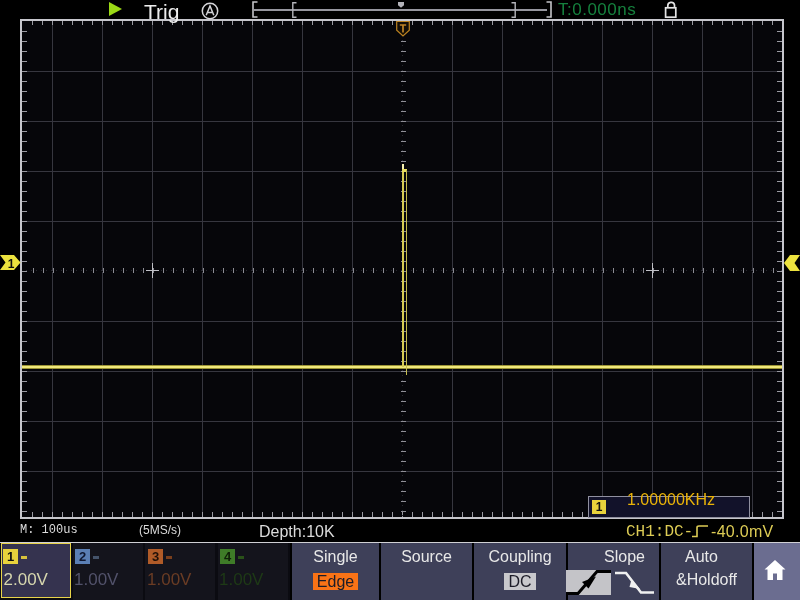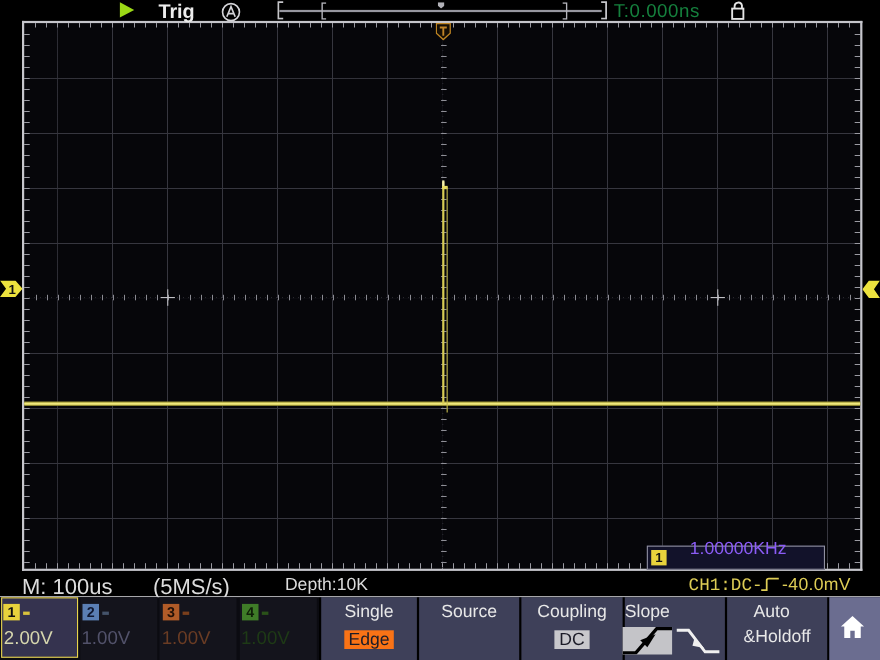--- a/index.html
+++ b/index.html
@@ -50,21 +50,21 @@
 <svg class="a" style="left:784px;top:255px;" width="16" height="16" viewBox="0 0 16 16">
 <polygon points="0,8 6,0 16,0 10.5,8 16,16 6,16" fill="#ece23e"></polygon>
 </svg>
 
 <svg class="a" style="left:396px;top:20.5px;" width="14" height="16" viewBox="0 0 14 16">
 <polygon points="0.7,0.5 13.3,0.5 13.3,9.2 7,15 0.7,9.2" fill="#140e06" stroke="#bd8322" stroke-width="1.2"></polygon>
 <path d="M3.8,4 h6.4 M7,4 v7.5" stroke="#c08427" stroke-width="1.7" fill="none"></path>
 </svg>
 
 <div class="a" style="left:109px;top:2px;width:0;height:0;border-left:13px solid #9bd916;border-top:7px solid transparent;border-bottom:7px solid transparent;"></div>
-<div class="a" style="left:144px;top:0px;font-size:18px;color:#ededed;font-weight:bold;">Trig</div>
+<div class="a" style="left:144px;top:0px;font-size:21px;color:#ededed;">Trig</div>
 <svg class="a" style="left:201px;top:2px;" width="18" height="18" viewBox="0 0 18 18">
 <circle cx="9" cy="9" r="7.7" fill="none" stroke="#d4d4d8" stroke-width="1.5"></circle>
 <path d="M5.2,13.2 L9,4 L12.8,13.2 M6.3,10.4 h5.4" fill="none" stroke="#d4d4d8" stroke-width="1.5"></path>
 </svg>
 <div class="a" style="left:254px;top:9px;width:293px;height:2px;background:#96969e;"></div>
 <svg class="a" style="left:252px;top:1px;" width="6" height="17" viewBox="0 0 6 17">
 <path d="M5.5,1 H1 V16 H5.5" fill="none" stroke="#c4c4c8" stroke-width="1.6"></path>
 </svg>
 <svg class="a" style="left:546px;top:1px;" width="6" height="17" viewBox="0 0 6 17">
 <path d="M0.5,1 H5 V16 H0.5" fill="none" stroke="#c4c4c8" stroke-width="1.6"></path>
@@ -79,24 +79,24 @@
 <polygon points="0,0 6,0 6,3.2 3,5.8 0,3.2" fill="#b2b2b8"></polygon>
 </svg>
 <div class="a" style="left:558px;top:0px;font-size:17px;letter-spacing:0.5px;color:#15803d;">T:0.000ns</div>
 <svg class="a" style="left:663px;top:1px;" width="18" height="18" viewBox="0 0 18 18">
 <rect x="2.6" y="6.8" width="10.2" height="9.4" fill="none" stroke="#e4e4e4" stroke-width="1.7"></rect>
 <path d="M4.8,6.4 V4.8 A3.4,3.4 0 0 1 11.5,3.9 V6.2" fill="none" stroke="#e4e4e4" stroke-width="1.7"></path>
 </svg>
 
 <div class="a" style="left:588px;top:496px;width:162px;height:22px;background:#12122a;border:1px solid #9090a0;box-sizing:border-box;"></div>
 <div class="a" style="left:592px;top:500px;width:14px;height:14px;background:#e8d23c;color:#111;font-size:12px;font-weight:bold;text-align:center;line-height:14px;">1</div>
-<div class="a" style="left:627px;top:491px;font-size:16px;color:#8b5cf6;">1.00000KHz</div>
+<div class="a" style="left:627px;top:491px;font-size:16px;color:#eab308;">1.00000KHz</div>
 
-<div class="a" style="left:20px;top:522.5px;font-size:20px;color:#dcdcdc;">M: 100us</div>
-<div class="a" style="left:139px;top:522.5px;font-size:20px;color:#dcdcdc;">(5MS/s)</div>
+<div class="a" style="left:20px;top:522.5px;font-size:12px;color:#dcdcdc;font-family:Liberation Mono, monospace;">M: 100us</div>
+<div class="a" style="left:139px;top:522.5px;font-size:12px;color:#dcdcdc;">(5MS/s)</div>
 <div class="a" style="left:259px;top:522.5px;font-size:16px;color:#dcdcdc;">Depth:10K</div>
 <div class="a" style="left:626px;top:522.5px;font-size:16px;color:#ddcc55;font-family:Liberation Mono, monospace;">CH1:DC-</div>
 <svg class="a" style="left:691px;top:524px;" width="19" height="15" viewBox="0 0 19 15">
 <path d="M1,12.5 h5 v-9 q0,-1.5 2,-1.5 h9" fill="none" stroke="#ddcc55" stroke-width="1.6"></path>
 </svg>
 <div class="a" style="left:711px;top:522.5px;font-size:16px;letter-spacing:0.3px;color:#ddcc55;">-40.0mV</div>
 
 <div class="a" style="left:0px;top:542px;width:800px;height:1px;background:#d0d0d4;"></div>
 <div class="a" style="left:0px;top:543px;width:290px;height:57px;background:#0b0b11;"></div>
 <div class="a" style="left:290px;top:543px;width:510px;height:57px;background:#3e4059;"></div>
@@ -127,21 +127,21 @@
 <div class="a" style="left:566px;top:543px;width:2px;height:57px;background:#000;"></div>
 <div class="a" style="left:659px;top:543px;width:2px;height:57px;background:#000;"></div>
 <div class="a" style="left:752px;top:543px;width:2px;height:57px;background:#000;"></div>
 
 <div class="a" style="left:292px;top:548px;width:87px;text-align:center;font-size:16px;color:#e8e8e8;">Single</div>
 <div class="a" style="left:292px;top:572.5px;width:87px;text-align:center;"><span style="display:inline-block;background:#f97316;color:#1c1c28;font-size:16px;line-height:17px;padding:0 4px;">Edge</span></div>
 <div class="a" style="left:381px;top:548px;width:91px;text-align:center;font-size:16px;color:#e8e8e8;">Source</div>
 <div class="a" style="left:381px;top:572.5px;width:91px;text-align:center;"><span style="display:inline-block;background:#14b8a6;color:#1c1c28;font-size:16px;line-height:17px;padding:0 4px;margin-top:32px;">CH1</span></div>
 <div class="a" style="left:474px;top:548px;width:92px;text-align:center;font-size:16px;color:#e8e8e8;">Coupling</div>
 <div class="a" style="left:474px;top:572.5px;width:92px;text-align:center;"><span style="display:inline-block;background:#c8c8cc;color:#1c1c28;font-size:16px;line-height:17px;padding:0 4px;">DC</span></div>
-<div class="a" style="left:568px;top:548px;width:113px;text-align:left;font-size:16px;color:#e8e8e8;">Slope</div>
+<div class="a" style="left:568px;top:548px;width:113px;text-align:center;font-size:16px;color:#e8e8e8;">Slope</div>
 
 <div class="a" style="left:566px;top:570px;width:45px;height:25px;background:#c4c4c8;"></div>
 <svg class="a" style="left:566px;top:570px;" width="45" height="25" viewBox="0 0 45 25">
 <path d="M0,23.5 H12 L31,1.5 H45" fill="none" stroke="#000" stroke-width="3"></path>
 <polygon points="30,6.5 16,12 22.5,18.5" fill="#000"></polygon>
 </svg>
 <svg class="a" style="left:615px;top:571px;" width="40" height="24" viewBox="0 0 40 24">
 <path d="M0,2 H11 L26,21.5 H39" fill="none" stroke="#f0f0f0" stroke-width="2.6"></path>
 <polygon points="25,18 16.5,8.5 14.5,16" fill="#f0f0f0"></polygon>
 </svg>

